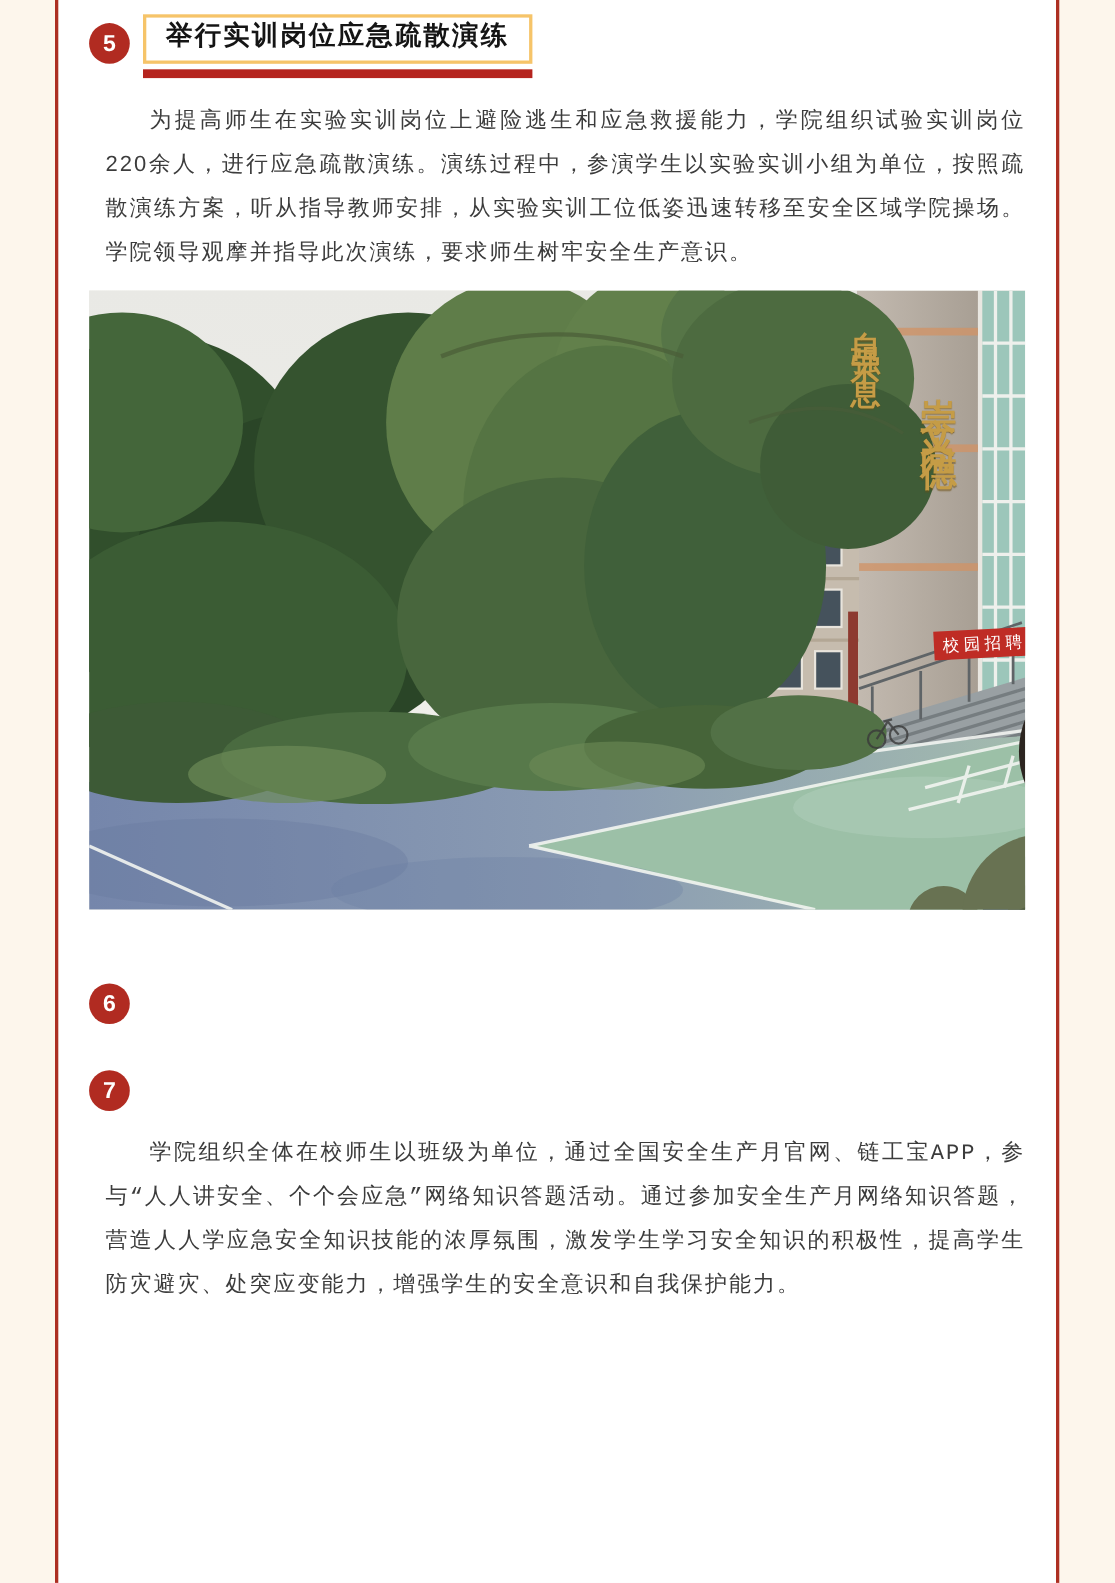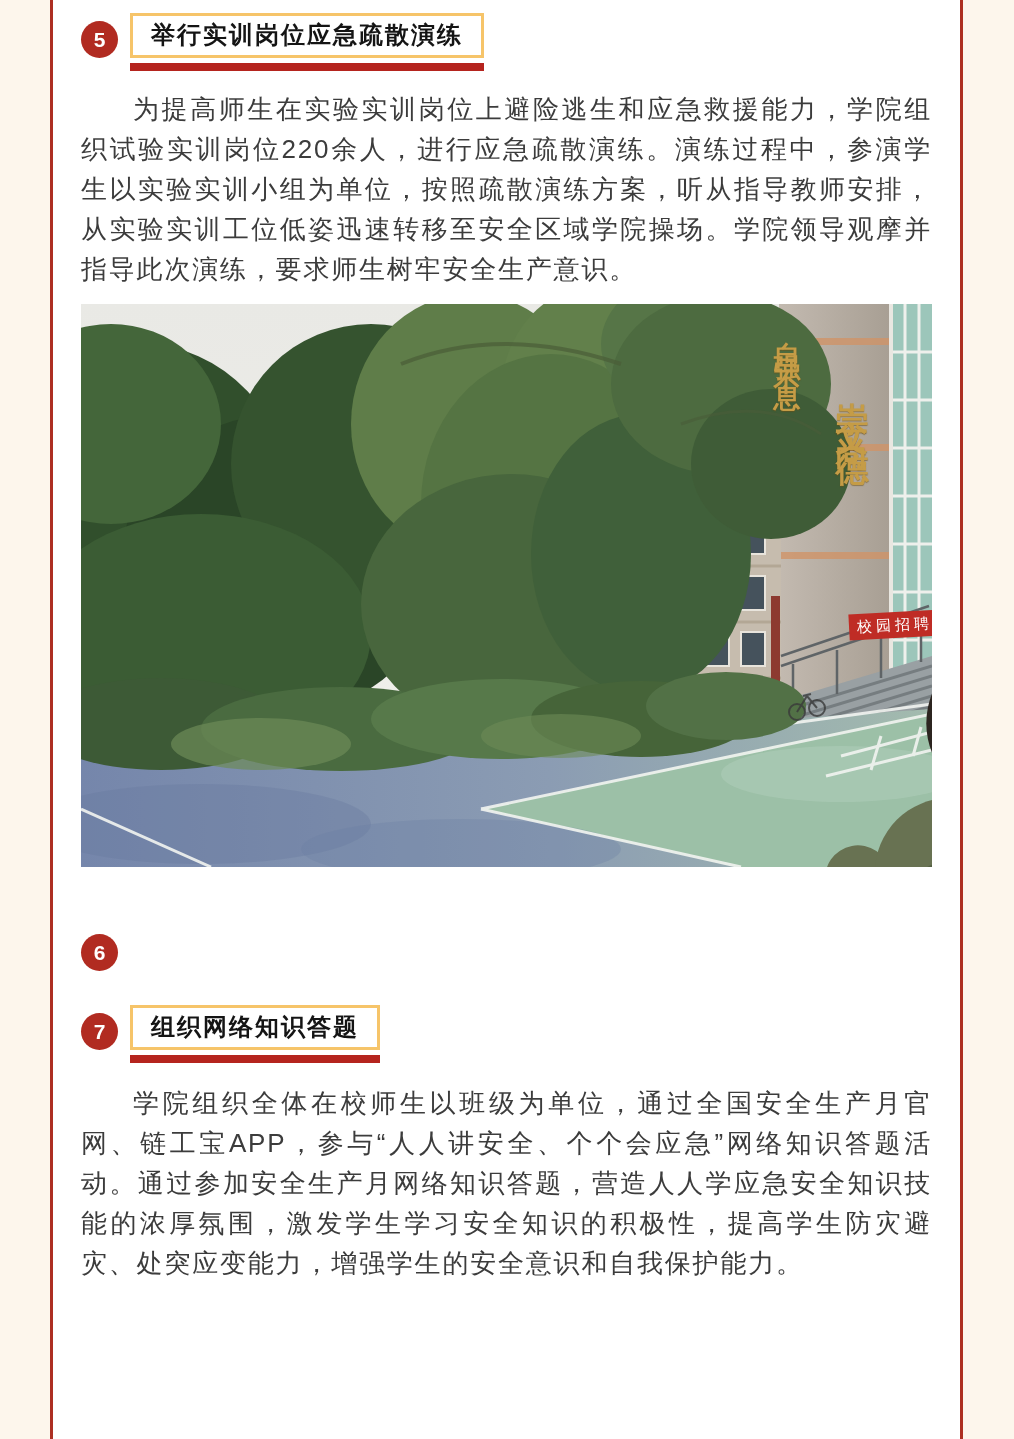--- a/index.html
+++ b/index.html
@@ -17,34 +17,34 @@
     padding:13px 28px 0 28px;
   }
   
   .sec-head{display:flex;align-items:flex-start;}
   .badge{
     flex:0 0 auto;width:37px;height:37px;border-radius:50%;
     background:#b12b21;color:#ffffff;font-weight:bold;font-size:21px;
     display:flex;align-items:center;justify-content:center;
     margin:8px 12px 0 0;
   }
-  .title-wrap{display:inline-block;}
+  .title-wrap{display:inline-block;font-family:Liberation Mono, monospace;}
   .title-box{
     display:block;border:3px solid #f6c469;background:#fff;
     font-size:24px;font-weight:bold;color:#141414;letter-spacing:2px;
     line-height:30px;padding:4px 18px 5px 18px;white-space:nowrap;
   }
   .title-bar{height:8px;background:#b5241e;margin-top:5px;}
   
   .para{
-    font-size:26px;color:#3c3c3c;letter-spacing:1.8px;
+    font-size:20px;color:#3c3c3c;letter-spacing:1.8px;
     line-height:40px;text-align:justify;text-indent:2em;
-    margin:18px 0 0 0;
-  }
-  .para.p3{margin-top:20px;}
+    margin:18px 0 0 15px;
+  }
+  .para.p3{margin-top:20px;font-family:Liberation Mono, monospace;}
   .mt-sec6{margin-top:59px;}
   .mt-sec7{margin-top:34px;}
   
   .photo{
     position:relative;width:851px;height:563px;margin-top:15px;
     overflow:hidden;background:#ebebe7;
   }
   .photo svg{position:absolute;left:0;top:0;}
   .motto{
     position:absolute;z-index:3;writing-mode:vertical-rl;
@@ -254,21 +254,17 @@
       <div class="motto right">崇文尚德</div>
       <div class="banner">校园招聘</div>
     </div>
 
     <div class="sec-head mt-sec6">
       <div class="badge">6</div>
     </div>
 
     <div class="sec-head mt-sec7">
       <div class="badge">7</div>
-      <div class="title-wrap">
-        <span class="title-box">组织网络知识答题</span>
-        <div class="title-bar"></div>
-      </div>
     </div>
     <p class="para p3">学院组织全体在校师生以班级为单位，通过全国安全生产月官网、链工宝APP，参与“人人讲安全、个个会应急”网络知识答题活动。通过参加安全生产月网络知识答题，营造人人学应急安全知识技能的浓厚氛围，激发学生学习安全知识的积极性，提高学生防灾避灾、处突应变能力，增强学生的安全意识和自我保护能力。</p>
 
   </div>
 </div>
 
 </body></html>

